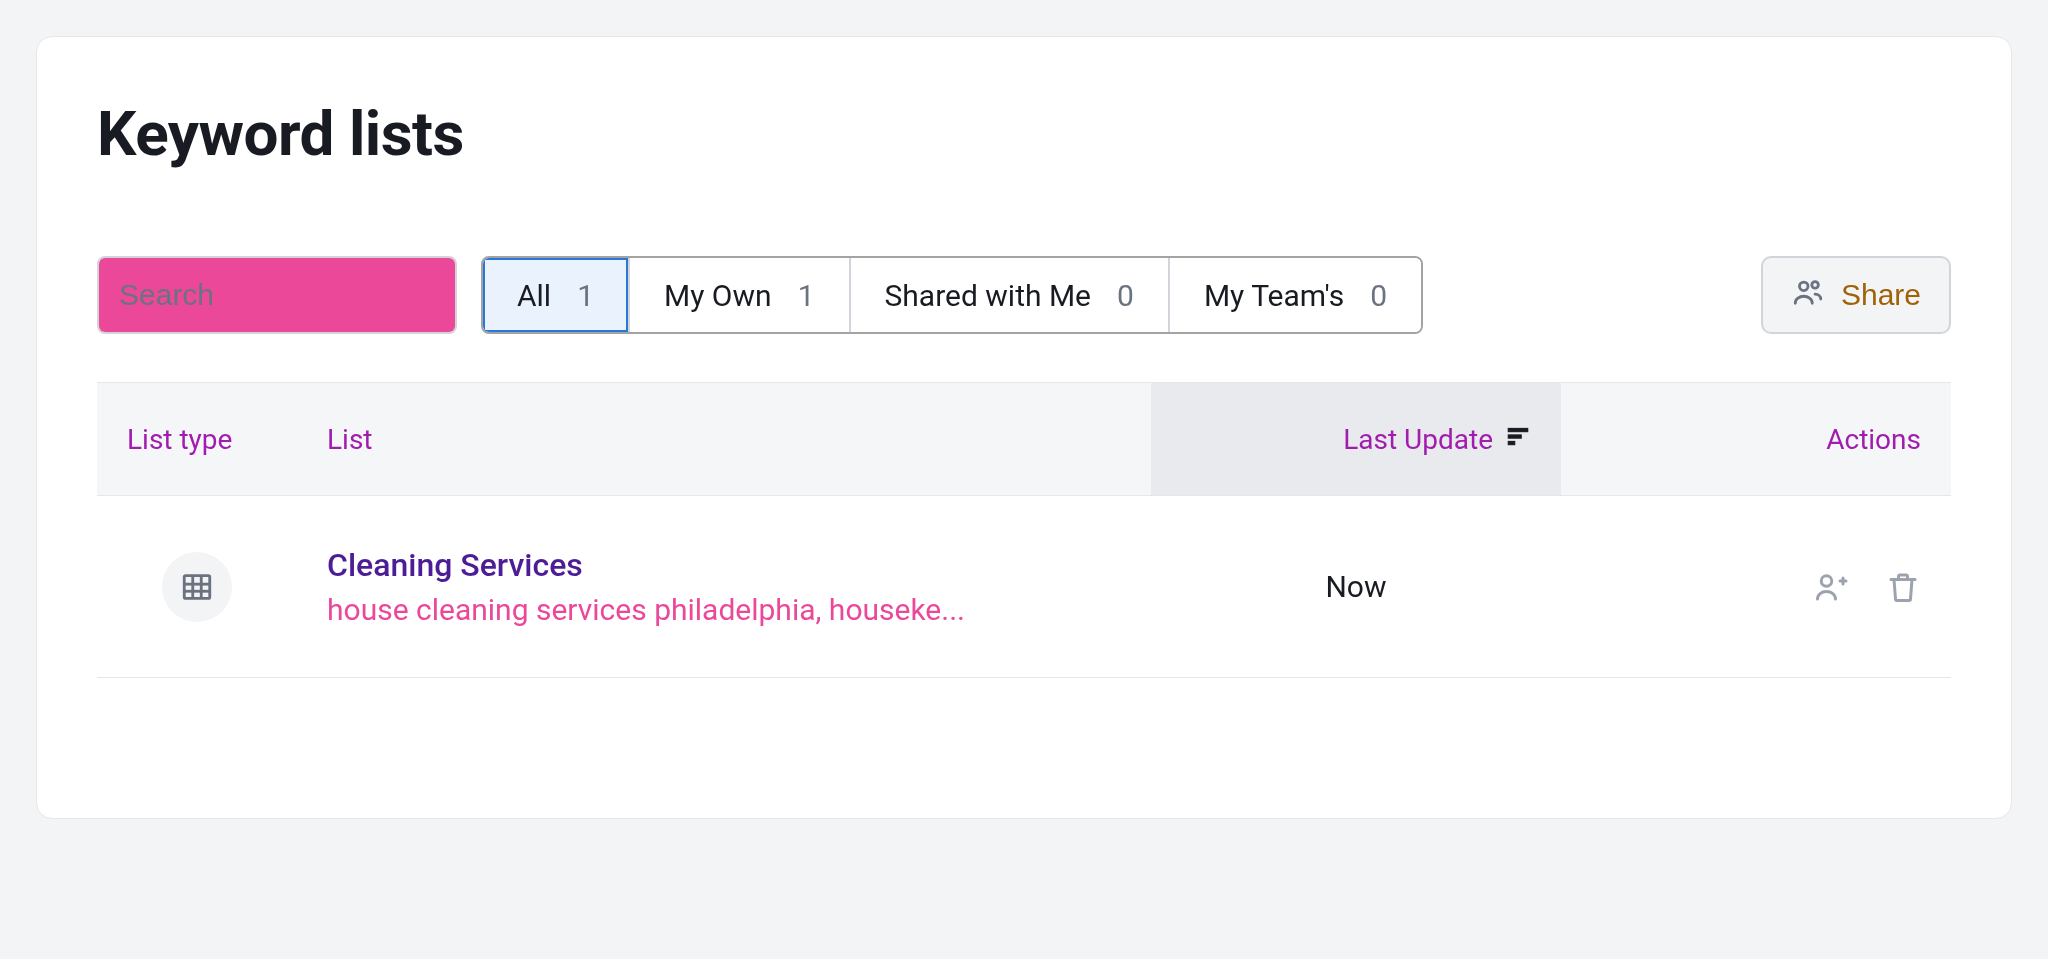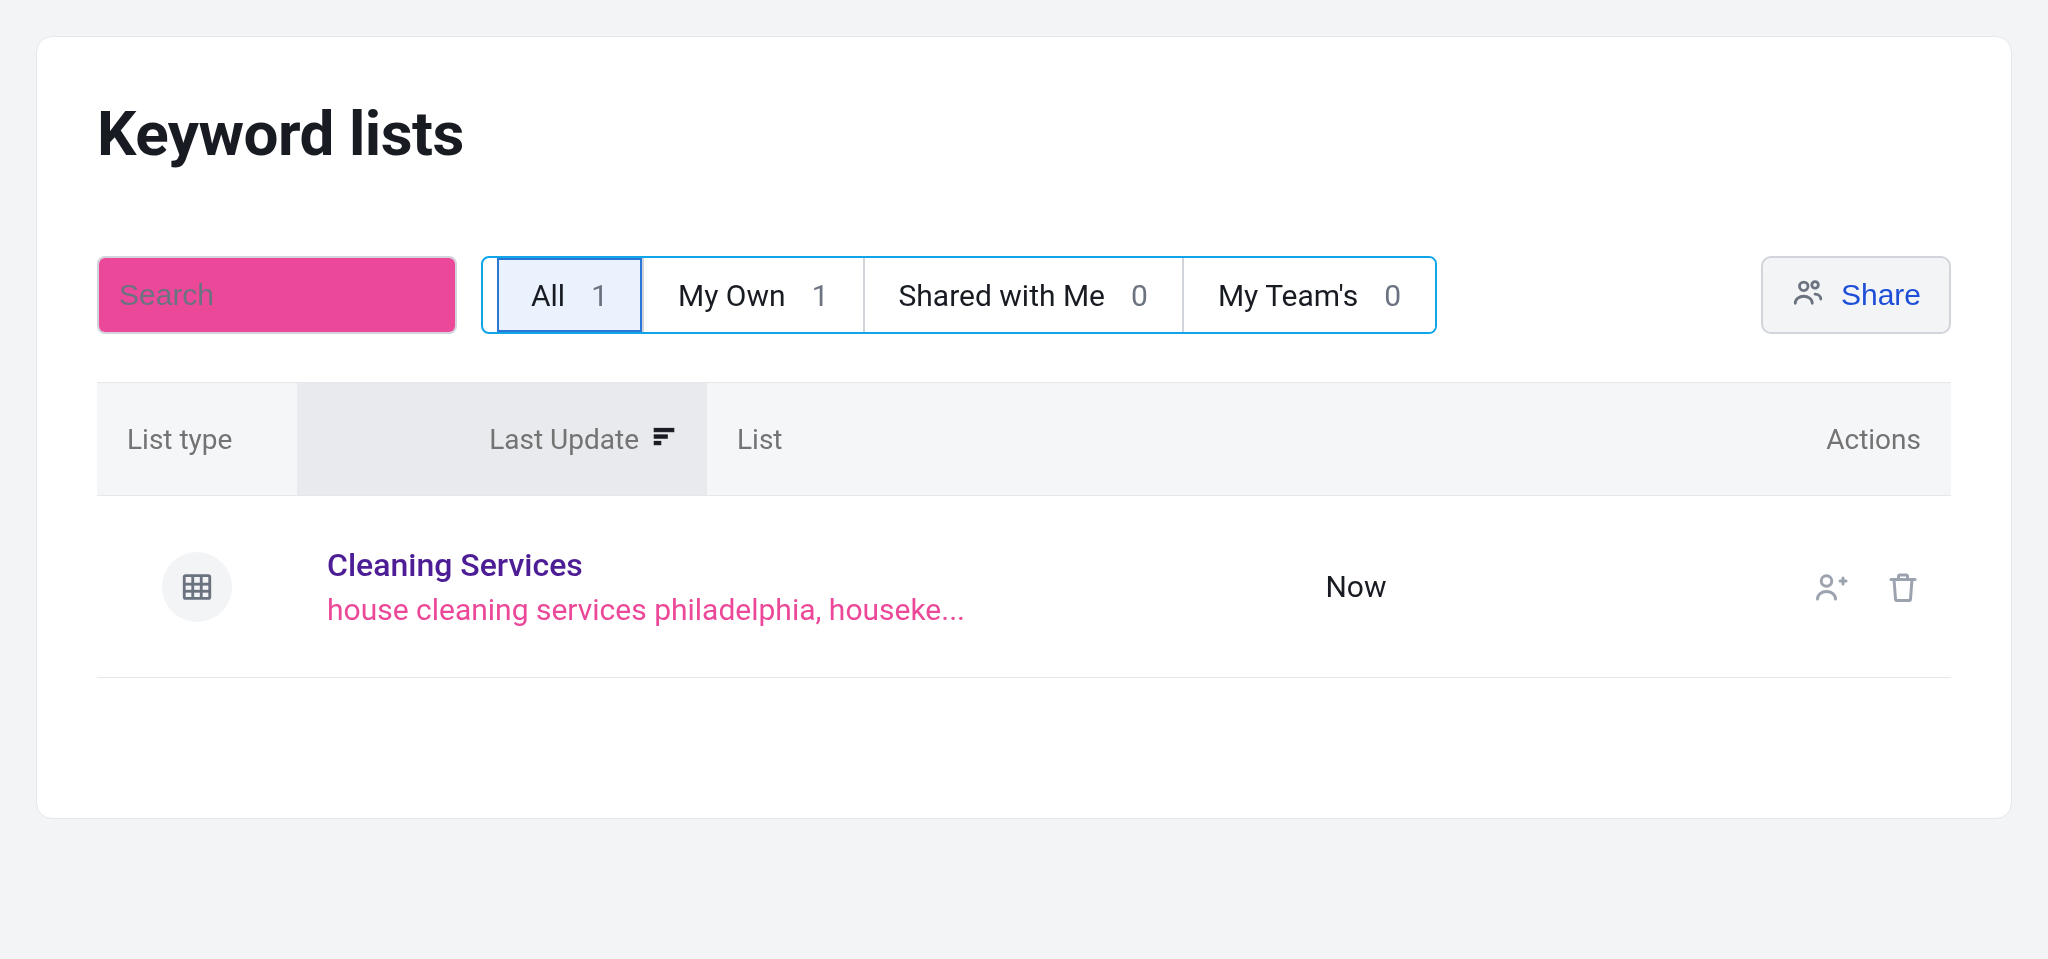--- a/index.html
+++ b/index.html
@@ -43,25 +43,24 @@
     font-size: 30px;
     padding: 0 20px;
     flex: 1;
     color: #191b23;
     background: #ec4899;
   }
   .search-input::placeholder { color: #6b7280; }
 
   .tabs {
     display: flex;
-    border: 2px solid #0ea5e9;
+    border: 2px solid #a3a3a3;
     border-radius: 8px;
     overflow: hidden;
     height: 78px;
-    padding-left: 14px;
   }
   .tab {
     display: flex;
     align-items: center;
     gap: 26px;
     padding: 0 34px;
     font-size: 30px;
     border-right: 2px solid #d1d5db;
     background: #fff;
     cursor: pointer;
@@ -79,41 +78,41 @@
   .share-btn {
     display: flex;
     align-items: center;
     gap: 16px;
     height: 78px;
     padding: 0 28px;
     border: 2px solid #d1d5db;
     border-radius: 10px;
     background: #f3f4f6;
     font-size: 30px;
-    color: #1d4ed8;
+    color: #a16207;
     cursor: pointer;
   }
   .share-btn svg { width: 34px; height: 34px; stroke: #6b7280; }
 
   .table {
     width: 100%;
   }
   .thead {
     display: flex;
     align-items: stretch;
     background: #f5f6f8;
     border-top: 1px solid #e5e7eb;
     border-bottom: 1px solid #e5e7eb;
     height: 114px;
   }
   .th {
     display: flex;
     align-items: center;
     font-size: 28px;
-    color: #737373;
+    color: #a21caf;
     padding: 0 30px;
   }
   .th.sorted {
     background: #e9eaed;
     justify-content: flex-end;
     gap: 12px;
   }
   .col-type { width: 200px; }
   .col-list { flex: 1; }
   .col-update { width: 410px; }
@@ -185,31 +184,31 @@
             <path d="M21 17c0-2-1.8-3.5-4-3.5"></path>
         </svg>
       </span>
       <span>Share</span>
     </button>
   </div>
 
   <div class="table">
     <div class="thead">
       <div class="th col-type">List type</div>
+      <div class="th col-list">List</div>
       <div class="th col-update sorted">
         <span>Last Update</span>
         <span class="sort-icon">
           <svg viewBox="0 0 24 24">
               <rect x="3" y="5" width="18" height="3"></rect>
               <rect x="3" y="11" width="12" height="3"></rect>
               <rect x="3" y="17" width="6" height="3"></rect>
             </svg>
         </span>
       </div>
-      <div class="th col-list">List</div>
       <div class="th col-actions">Actions</div>
     </div>
 
     <div class="trow">
       <div class="td col-type">
         <div class="type-icon">
           <svg viewBox="0 0 24 24" stroke-width="2">
             <rect x="3" y="4" width="18" height="16" rx="1"></rect>
             <line x1="3" y1="10" x2="21" y2="10"></line>
               <line x1="3" y1="15" x2="21" y2="15"></line>

